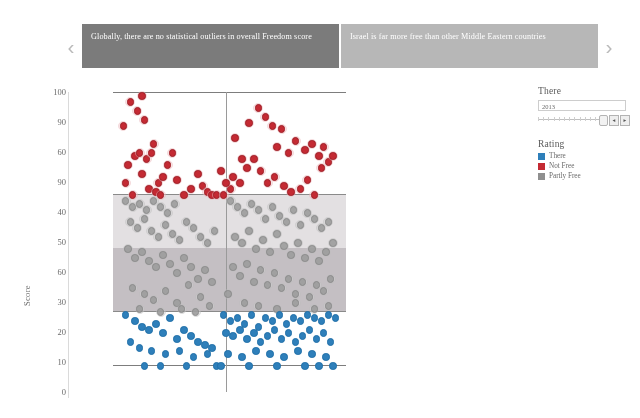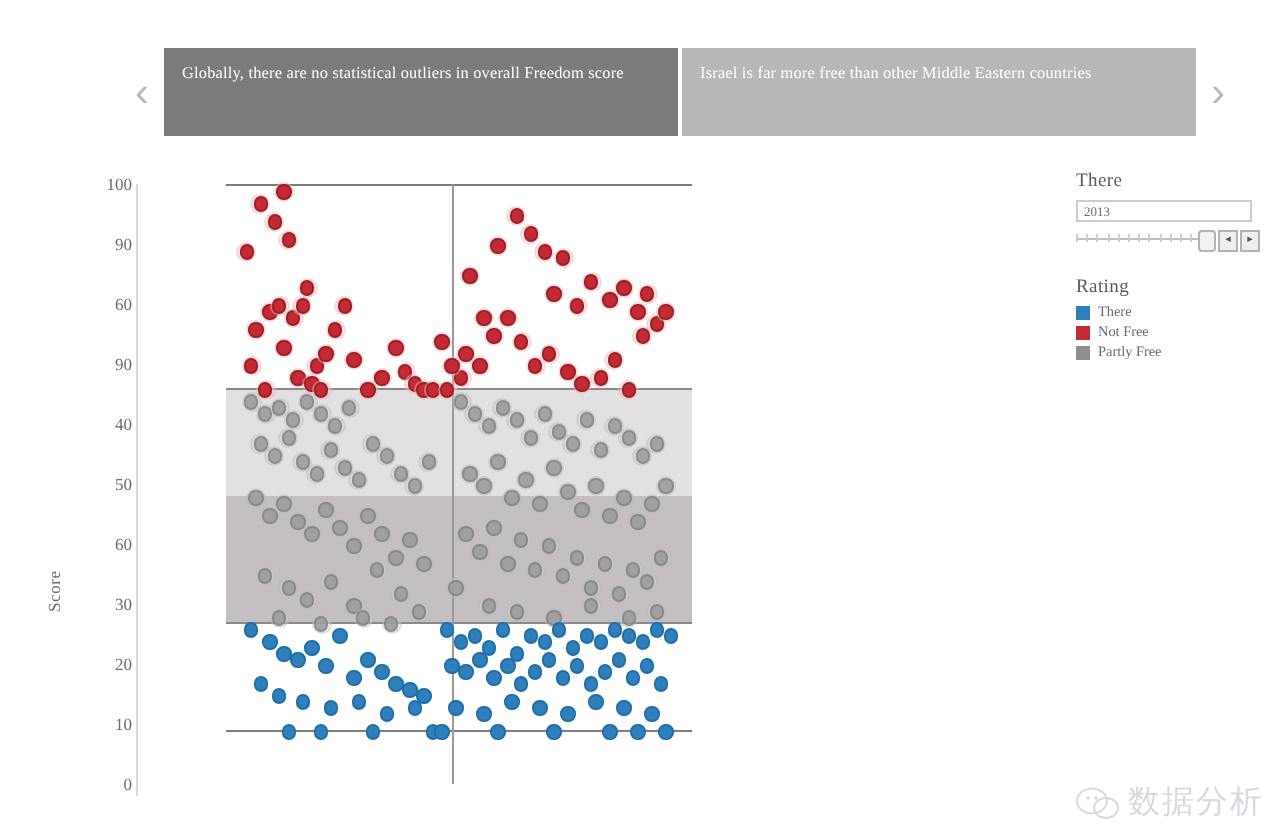--- a/index.html
+++ b/index.html
@@ -555,23 +555,14 @@
     <div class="legend-row">
       <div class="swatch sw-notfree"></div>
       <div class="legend-label">Not Free</div>
     </div>
     <div class="legend-row">
       <div class="swatch sw-partly"></div>
       <div class="legend-label">Partly Free</div>
     </div>
   </div>
 
-  <div class="watermark">
-    <svg width="22" height="18" viewBox="0 0 22 18">
-      <ellipse cx="8" cy="7.5" rx="7.5" ry="6.2" fill="none" stroke="#8f94a8" stroke-width="1"></ellipse>
-      <ellipse cx="15" cy="11" rx="6" ry="5" fill="none" stroke="#8f94a8" stroke-width="1"></ellipse>
-      <circle cx="6" cy="6" r=".9" fill="#8f94a8"></circle>
-        <circle cx="10" cy="6" r=".9" fill="#8f94a8"></circle>
-    </svg>
-    <div class="wm-text">数据分析</div>
-  </div>
 
 </div>
 
 </body></html>

